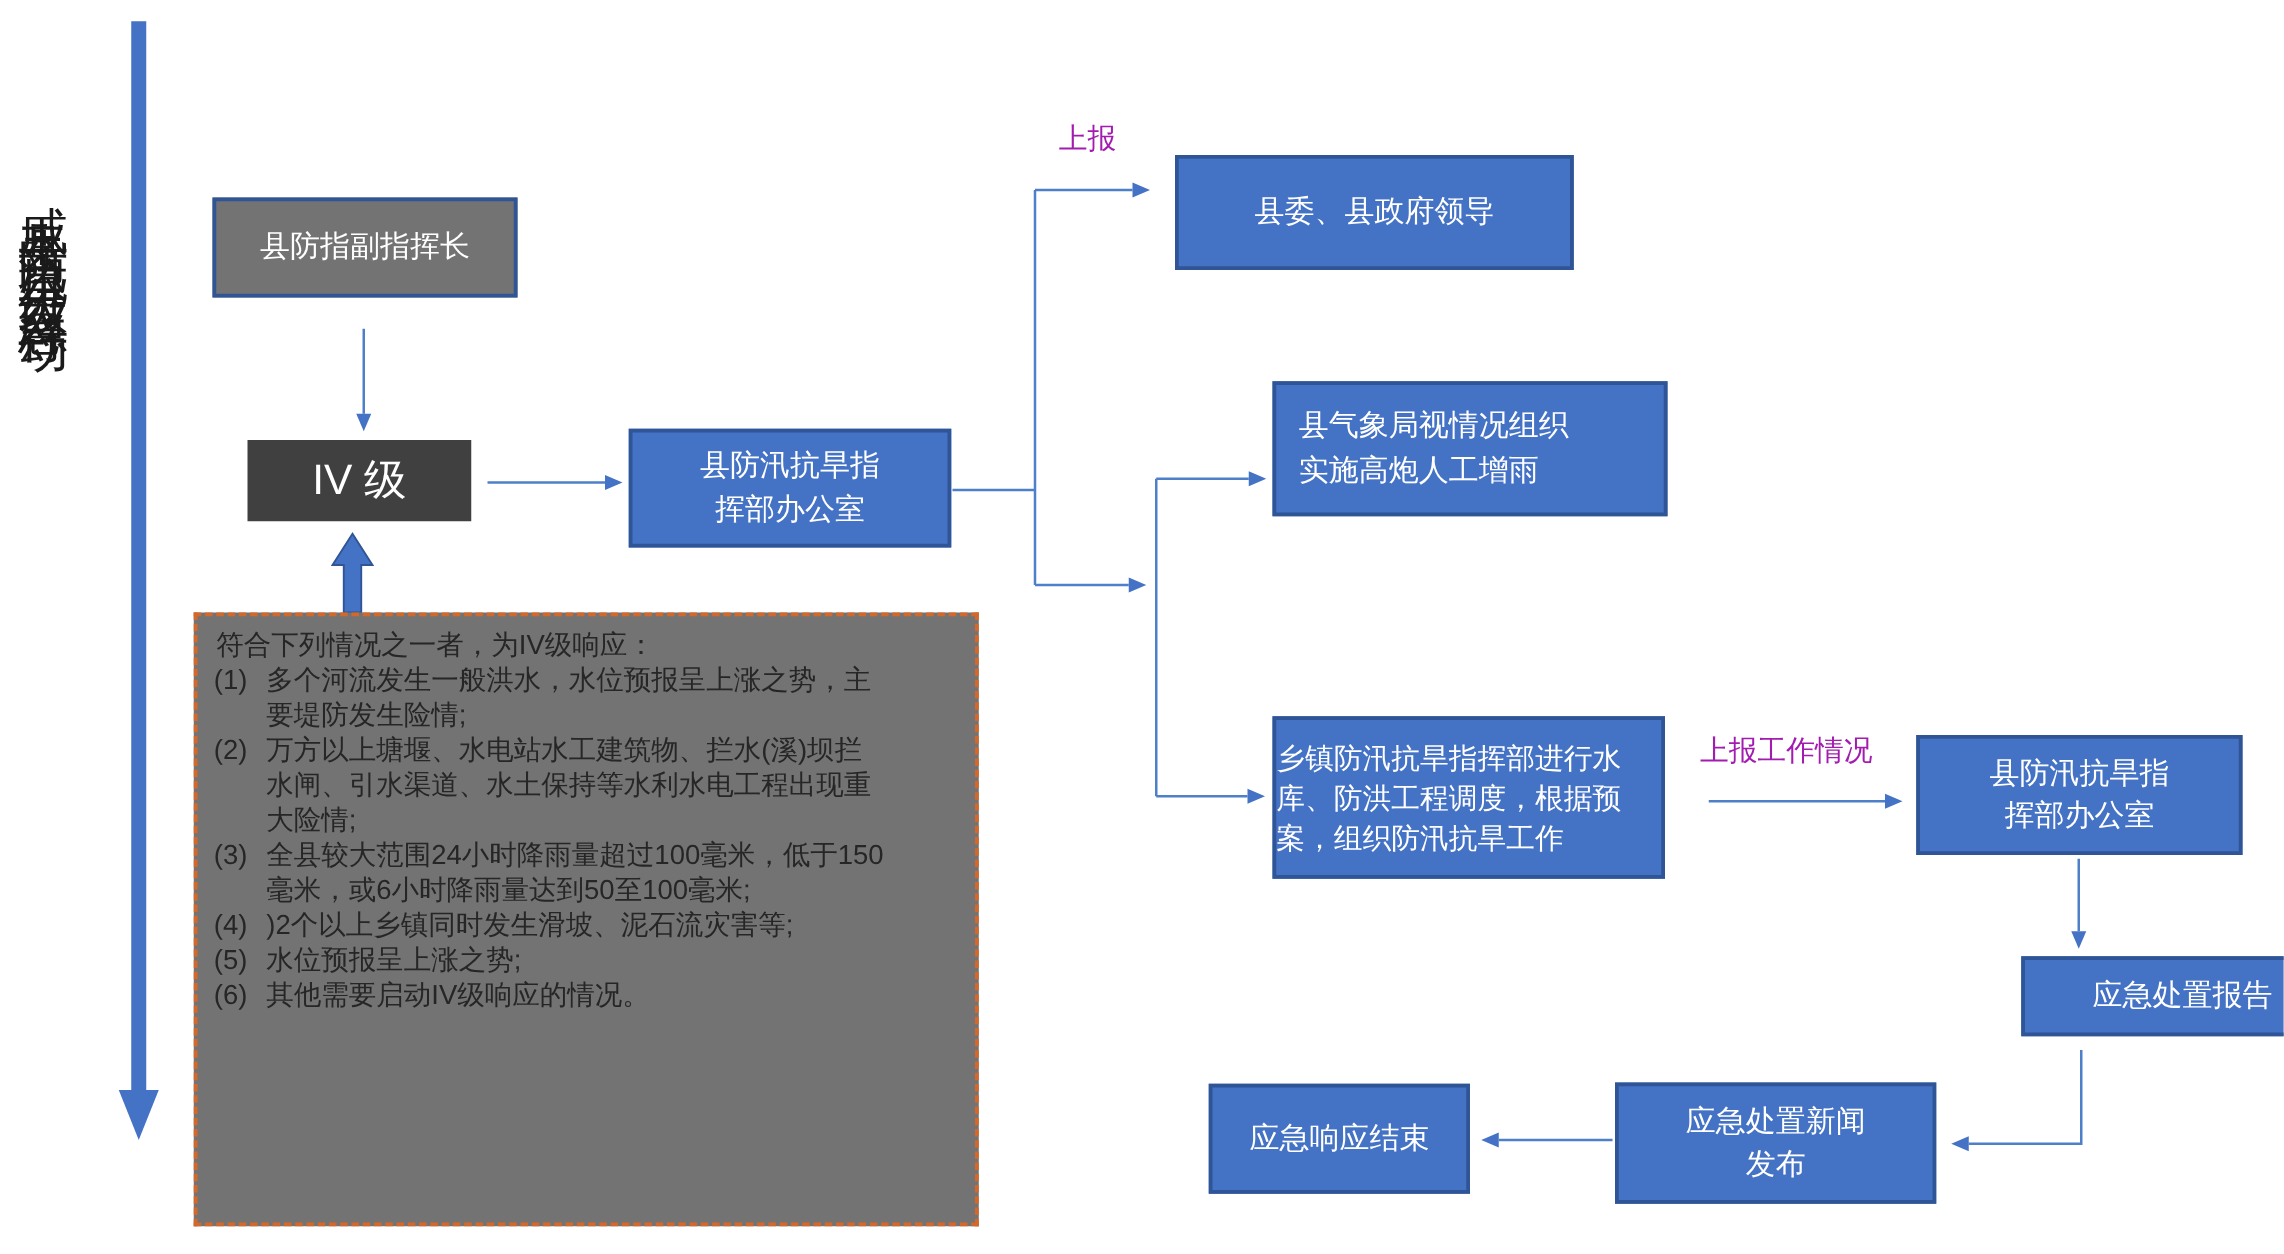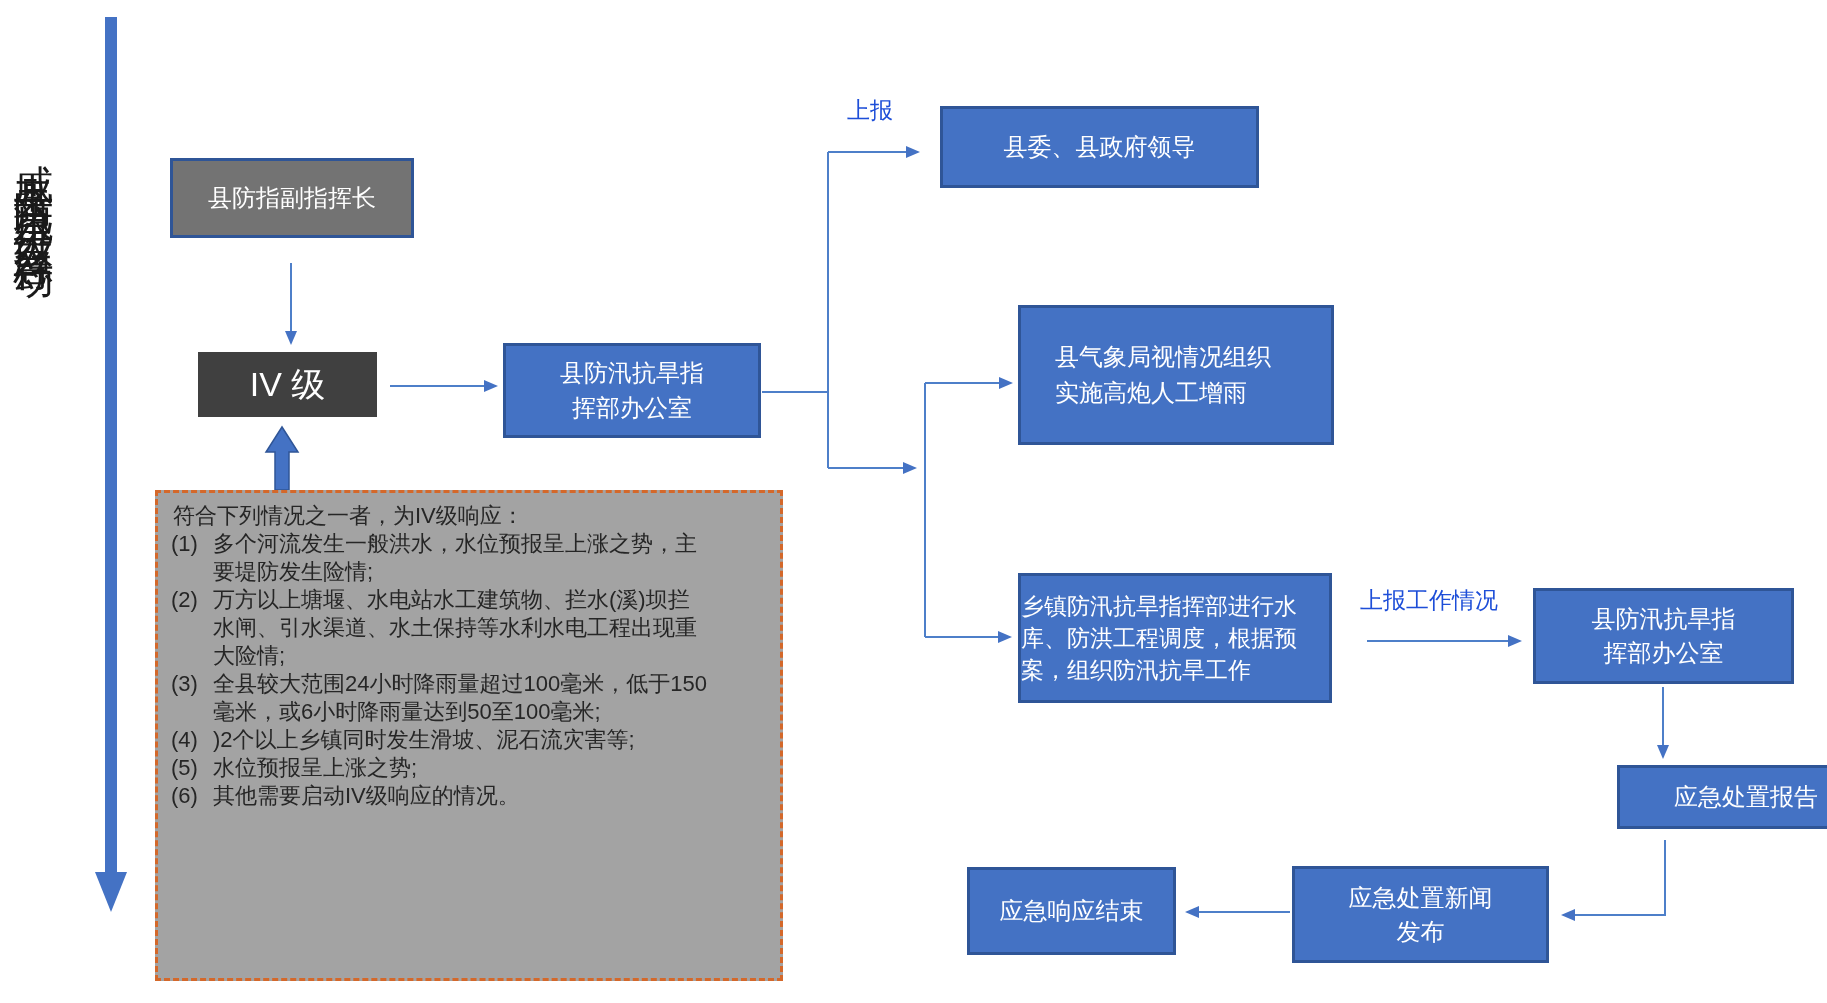--- a/index.html
+++ b/index.html
@@ -18,35 +18,35 @@
   .node{
     position:absolute;display:flex;align-items:center;justify-content:center;
     box-sizing:border-box;background:#4472C4;border:3px solid #2F5597;
     color:#ffffff;font-size:24px;line-height:1.42;text-align:center;
     white-space:pre-line;z-index:2;
   }
   .node.left-align{justify-content:flex-start;text-align:left;}
   #node-deputy-commander{left:170px;top:158px;width:244px;height:80px;background:#737373;}
   #node-level-iv{left:198px;top:352px;width:179px;height:65px;background:#404040;border:none;font-size:34px;}
   #node-county-office{left:503px;top:343px;width:258px;height:95px;}
-  #node-county-leaders{left:940px;top:106px;width:319px;height:82px;}
-  #node-weather-bureau{left:1018px;top:305px;width:316px;height:140px;padding-left:34px;line-height:1.5;}
+  #node-county-leaders{left:940px;top:124px;width:319px;height:92px;}
+  #node-weather-bureau{left:1018px;top:305px;width:316px;height:108px;padding-left:18px;line-height:1.5;}
   #node-township-hq{left:1018px;top:573px;width:314px;height:130px;padding:8px 8px 8px 0;font-size:23px;line-height:1.4;}
   #node-county-office-2{left:1533px;top:588px;width:261px;height:96px;}
   #node-disposal-report{left:1585px;top:765px;width:258px;height:64px;margin-left:32px;}
   #node-news-release{left:1292px;top:866px;width:257px;height:97px;line-height:1.4;}
   #node-response-end{left:967px;top:867px;width:209px;height:88px;}
   
-  .edge-label{position:absolute;color:#1d4ed8;font-size:23px;z-index:2;white-space:nowrap;}
+  .edge-label{position:absolute;color:#a21caf;font-size:23px;z-index:2;white-space:nowrap;}
   #label-report-up{left:847px;top:95px;}
   #label-report-work{left:1360px;top:585px;font-family:Liberation Mono, monospace;}
   
   #criteria-box{
     position:absolute;left:155px;top:490px;width:628px;height:491px;
-    box-sizing:border-box;border:3px dashed #D4682A;background:#a3a3a3;
+    box-sizing:border-box;border:3px dashed #D4682A;background:#737373;
     padding:9px 12px 0 13px;color:#262626;font-size:22px;line-height:28px;z-index:1;
   }
   .crit-title{margin:0 0 0 2px;}
   .crit-row{display:flex;}
   .crit-num{flex:0 0 42px;}
   .crit-text{flex:1;white-space:pre-line;}
 </style>
 </head>
 <body>
 

